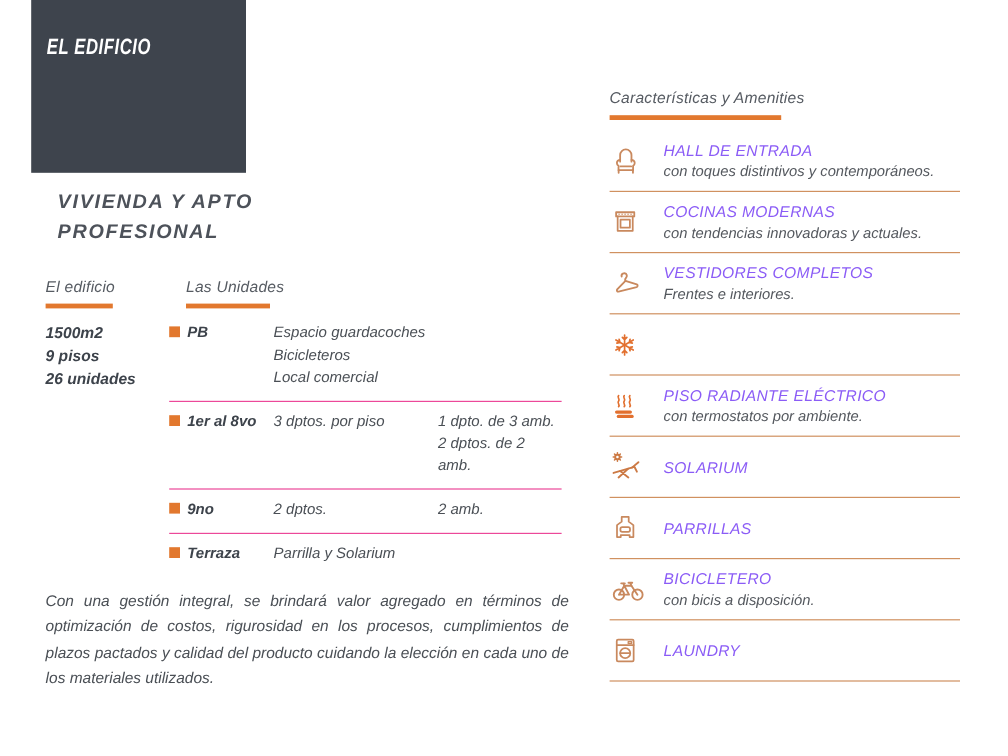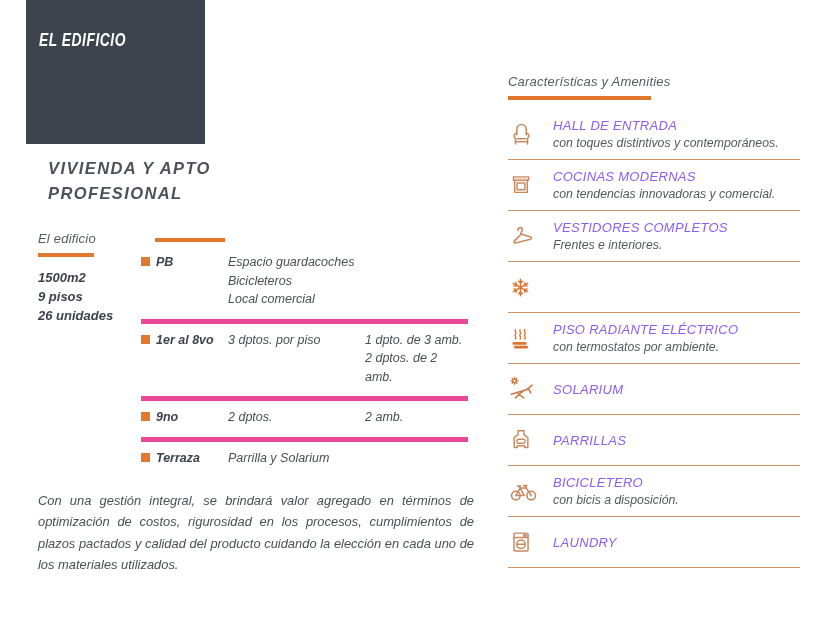--- a/index.html
+++ b/index.html
@@ -33,21 +33,21 @@
   
   .building{position:absolute;left:38px;top:231px;}
   .stats{margin-top:12px;font-size:13px;font-weight:bold;color:#3d434b;line-height:18.8px;}
 
   
   .units{position:absolute;left:141px;top:231px;width:327px;}
   .units .indent{margin-left:14px;}
   .units-table{margin-top:11px;}
   .u-row{
     display:grid;grid-template-columns:87px 137px 1fr;
-    padding:7px 0 10px;border-bottom:5px solid #ec4899;
+    padding:7px 0 10px;border-bottom:1px solid #ec4899;
     font-size:12.5px;line-height:18.5px;color:#4a4f55;
   }
   .u-row:first-child{padding-top:0;}
   .u-row:last-child{border-bottom:none;}
   .u-level{font-weight:bold;color:#3d434b;position:relative;padding-left:15px;}
   .bullet{position:absolute;left:0;top:4px;width:9px;height:9px;background:#e2782e;}
 
   
   .about{
     position:absolute;left:38px;top:490px;width:436px;margin:0;
@@ -86,20 +86,21 @@
     <div class="sec-label">El edificio</div>
     <div class="sec-bar"></div>
     <div class="stats">
       <div>1500m2</div>
       <div>9 pisos</div>
       <div>26 unidades</div>
     </div>
   </section>
 
   <section class="units">
+    <div class="sec-label indent">Las Unidades</div>
     <div class="sec-bar mid indent"></div>
 
     <div class="units-table">
 
       <div class="u-row">
         <div class="u-level">
           <span class="bullet"></span>
           <span>PB</span>
         </div>
         <div class="u-col2">
@@ -178,21 +179,21 @@
         <span class="a-icon">
           <svg class="ic" width="26" height="26" viewBox="0 0 24 24">
             <rect x="5" y="4.5" width="14" height="3.2"></rect>
             <path d="M6.2 7.7 V18.8 h11.6 V7.7"></path>
             <rect x="8.4" y="10.2" width="7.2" height="6.2"></rect>
             <path d="M7.3 6.1 h.01 M9.6 6.1 h.01 M11.9 6.1 h.01 M14.2 6.1 h.01 M16.5 6.1 h.01" stroke-width="1.1"></path>
           </svg>
         </span>
         <div class="a-text">
           <div class="a-title">COCINAS MODERNAS</div>
-          <div class="a-sub">con tendencias innovadoras y comercial.</div>
+          <div class="a-sub">con tendencias innovadoras y actuales.</div>
         </div>
       </div>
 
       <div class="amenity">
         <span class="a-icon">
           <svg class="ic" width="28" height="28" viewBox="0 0 24 24">
             <g transform="rotate(-14 12 13)">
               <path d="M12 10.2 v-.9 c0 -.9 1.9 -1 1.9 -2.7 a1.9 1.9 0 0 0 -3.8 0"></path>
               <path d="M12 10.2 L4.8 14.7 a1 1 0 0 0 .5 1.8 h13.4 a1 1 0 0 0 .5 -1.8 Z"></path>
             </g>

